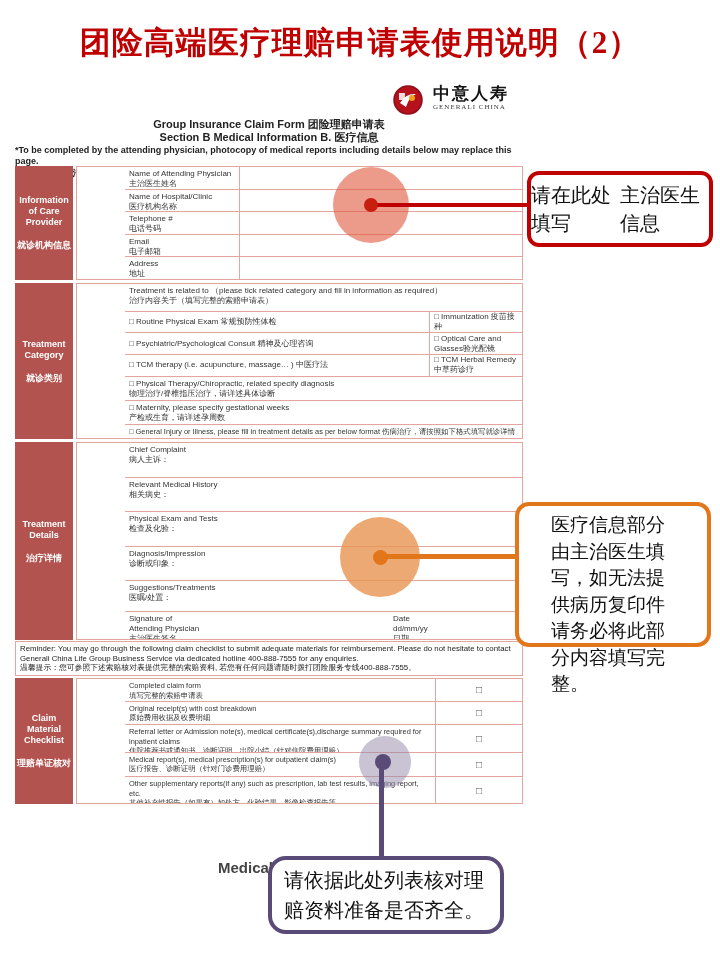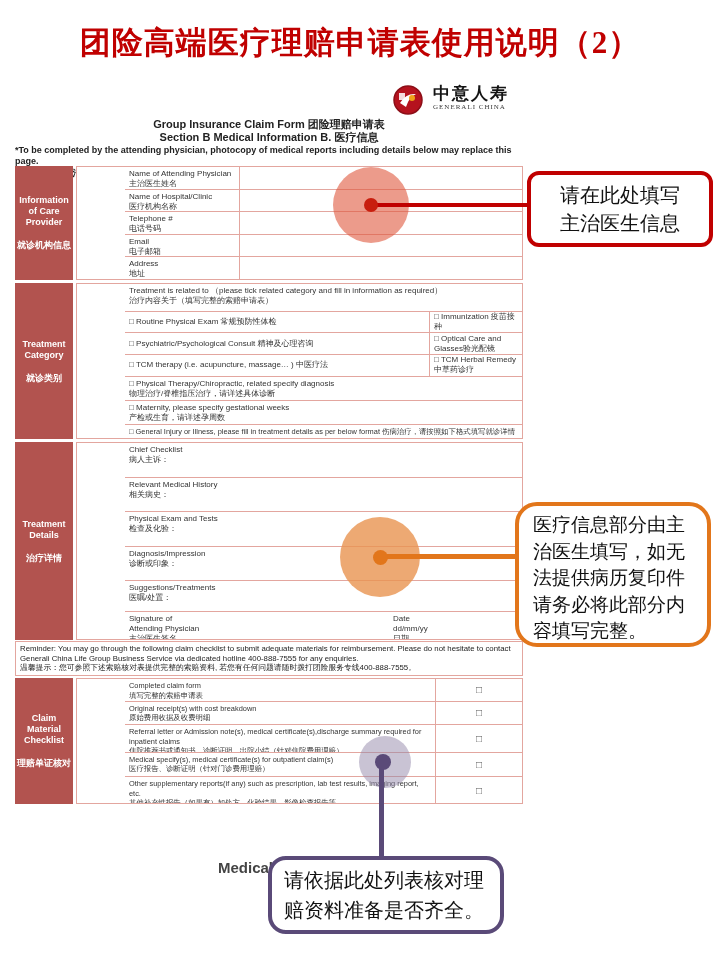--- a/index.html
+++ b/index.html
@@ -49,24 +49,24 @@
   .dot{position:absolute;border-radius:50%;}
   .d-red{left:364px;top:198px;width:14px;height:14px;background:#c81e0e;}
   .d-orange{left:373px;top:550px;width:15px;height:15px;background:#e2761b;}
   .d-purple{left:375px;top:754px;width:16px;height:16px;background:#5a4a78;}
   .ln{position:absolute;}
   .l-red{left:371px;top:203px;width:156px;height:4px;background:#c00000;}
   .l-orange{left:380px;top:554px;width:135px;height:5px;background:#e2761b;}
   .l-purple{left:379px;top:762px;width:5px;height:96px;background:#5a4a78;}
   .callout{position:absolute;background:#fff;box-sizing:border-box;color:#111;}
   .co-1{left:527px;top:171px;width:186px;height:76px;border:4px solid #c00000;border-radius:12px;
-        display:flex;flex-direction:column;align-items:center;justify-content:center;
+        display:flex;flex-direction:row;align-items:center;justify-content:center;
         font-size:20px;line-height:28px;}
-  .co-2{left:515px;top:502px;width:196px;height:145px;border:4px solid #e2761b;border-radius:22px;
-        padding:6px 14px;font-size:19px;line-height:26.5px;}
+  .co-2{left:515px;top:502px;width:196px;height:145px;border:4px solid #e2761b;border-radius:14px;
+        padding:6px 32px;font-size:19px;line-height:26.5px;}
   .co-3{left:268px;top:856px;width:236px;height:78px;border:4px solid #5a4a78;border-radius:18px;
         padding:6px 12px;display:flex;align-items:center;font-size:20px;line-height:30px;}
 </style>
 </head>
 <body>
 
 <div class="page">
 
   <div class="title">团险高端医疗理赔申请表使用说明（2）</div>
 
@@ -183,21 +183,21 @@
 
   <div class="sec" style="top:442px;height:198px;">
     <div class="sidebar">
       <div>Treatment Details</div>
       <div class="gap"></div>
       <div>治疗详情</div>
     </div>
     <div class="tbl">
       <div class="row" style="height:35px;">
         <div class="cell full">
-          <div>Chief Checklist</div>
+          <div>Chief Complaint</div>
           <div>病人主诉：</div>
         </div>
       </div>
       <div class="row" style="height:35px;">
         <div class="cell full">
           <div>Relevant Medical History</div>
           <div>相关病史：</div>
         </div>
       </div>
       <div class="row" style="height:35px;">
@@ -261,21 +261,21 @@
       </div>
       <div class="row" style="height:28px;">
         <div class="cell ck-text">
           <div>Referral letter or Admission note(s), medical certificate(s),discharge summary required for inpatient claims</div>
           <div>住院推荐书或通知书、诊断证明、出院小结（针对住院费用理赔）</div>
         </div>
         <div class="ck-box">□</div>
       </div>
       <div class="row" style="height:25px;">
         <div class="cell ck-text">
-          <div>Medical specify(s), medical certificate(s) for outpatient claim(s)</div>
+          <div>Medical report(s), medical prescription(s) for outpatient claim(s)</div>
           <div>医疗报告、诊断证明（针对门诊费用理赔）</div>
         </div>
         <div class="ck-box">□</div>
       </div>
       <div class="row" style="height:26px;">
         <div class="cell ck-text">
           <div>Other supplementary reports(if any) such as prescription, lab test results, imaging report, etc.</div>
           <div>其他补充性报告（如果有）如处方、化验结果、影像检查报告等</div>
         </div>
         <div class="ck-box">□</div>

